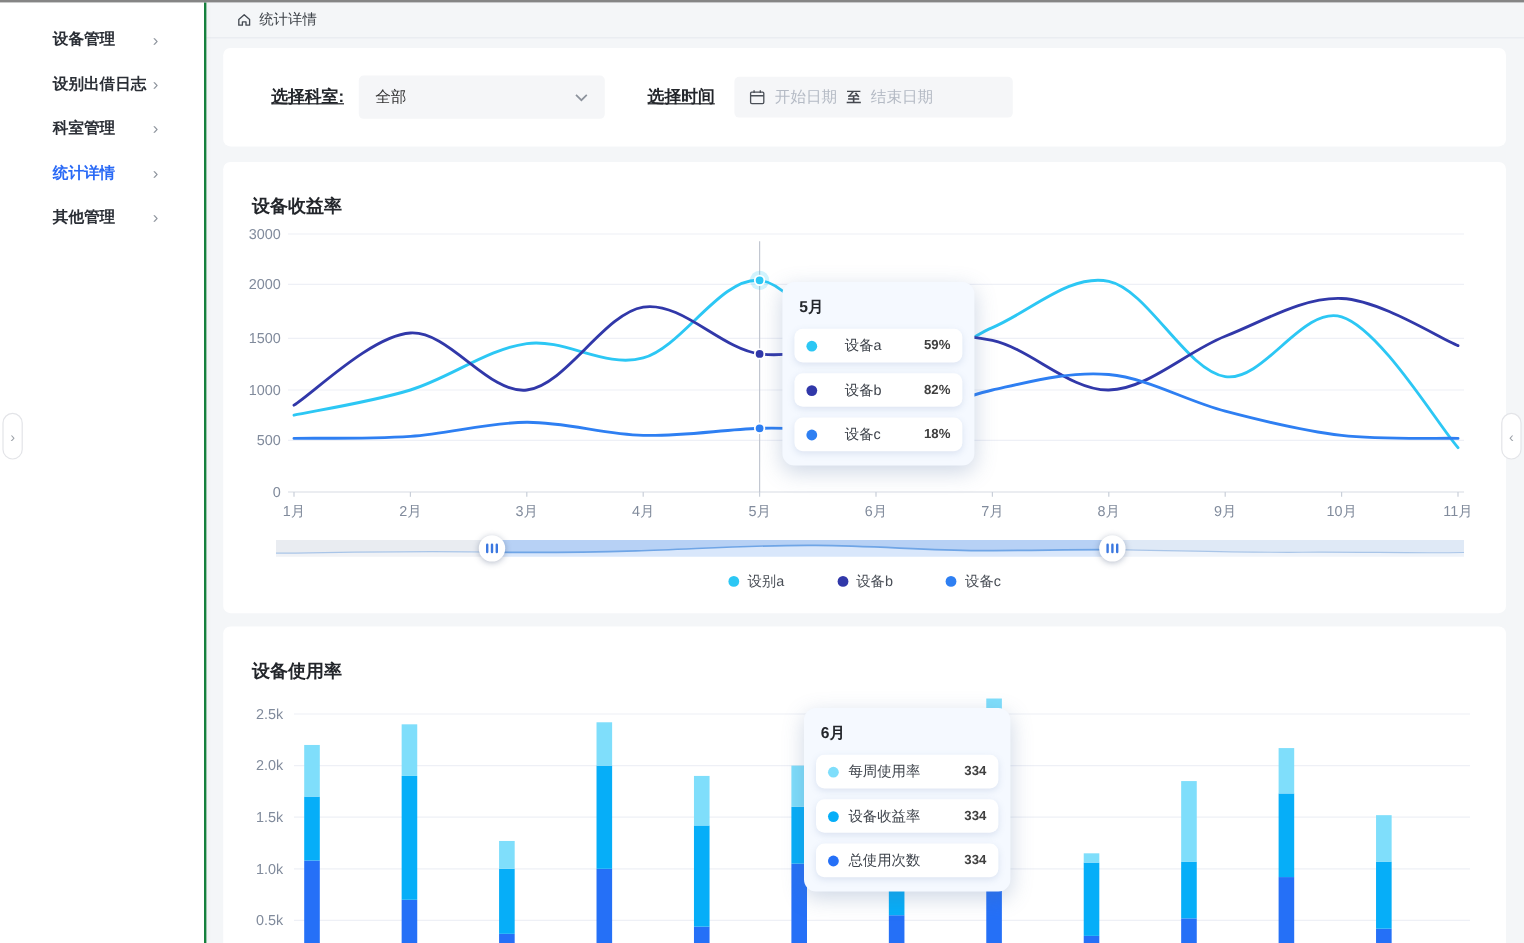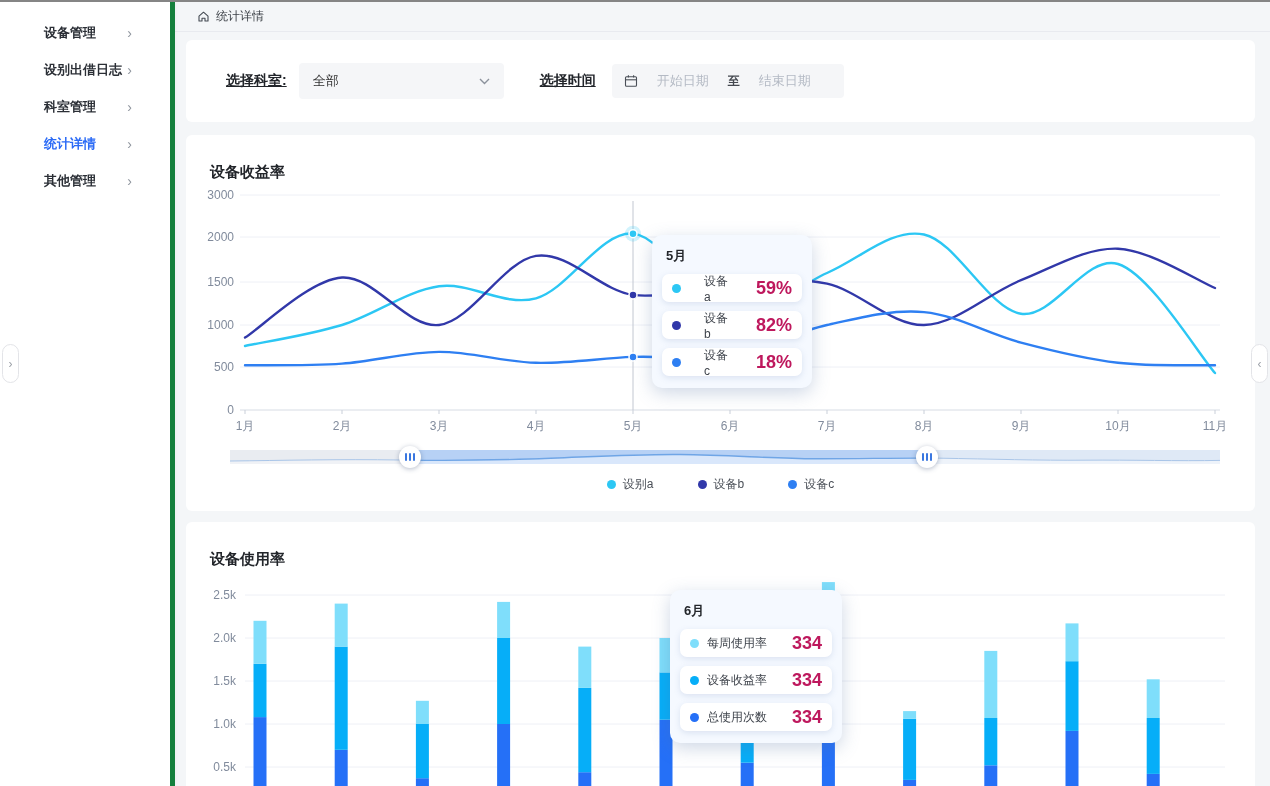--- a/index.html
+++ b/index.html
@@ -6,21 +6,21 @@
   body{
     width:1270px;height:786px;overflow:hidden;position:relative;
     background:#f4f6f8;
     font-family:"Liberation Sans","DejaVu Sans",sans-serif;
     -webkit-font-smoothing:antialiased;
   }
   .topline{position:absolute;top:0;left:0;width:1270px;height:2px;background:#858585;z-index:60;}
 
   
   .sidebar{position:absolute;top:2px;left:0;width:170px;height:784px;background:#fff;
-    border-right:5px solid #15803d;box-shadow:1px 0 4px rgba(0,0,0,.03);z-index:5;}
+    border-right:2px solid #15803d;box-shadow:1px 0 4px rgba(0,0,0,.03);z-index:5;}
   .menu{padding-top:12px;}
   .menu-item{height:37px;display:flex;align-items:center;justify-content:space-between;
     padding:0 38px 0 44px;font-size:13px;font-weight:bold;color:#2b2f36;cursor:pointer;}
   .menu-item .arrow{color:#8f959e;font-size:14px;font-weight:normal;line-height:1;}
   .menu-item.active{color:#2a6af6;}
   .menu-item.active .arrow{color:#8f959e;}
 
   .edge-pill{position:absolute;width:15px;height:37px;background:#fff;border:1px solid #e3e4e8;
     border-radius:9px;display:flex;align-items:center;justify-content:center;color:#9ca1a8;
     font-size:12px;z-index:40;cursor:pointer;}
@@ -34,40 +34,40 @@
   .breadcrumb svg{display:block;}
 
   
   .filter-card{position:absolute;left:186px;top:40px;width:1069px;height:82px;background:#fff;
     border-radius:6px;display:flex;align-items:center;box-sizing:border-box;padding-left:40px;}
   .flabel{font-size:14px;font-weight:bold;color:#22252a;text-decoration:underline;}
   .select-box{width:205px;height:36px;background:#f5f6f8;border-radius:4px;margin-left:12px;
     display:flex;align-items:center;box-sizing:border-box;padding:0 14px;font-size:13px;color:#333;cursor:pointer;gap:32px;}
   .select-box svg{margin-left:auto;display:block;}
   .date-box{width:232px;height:34px;background:#f5f6f8;border-radius:4px;margin-left:16px;
-    display:flex;align-items:center;gap:19px;box-sizing:border-box;padding:0 12px;font-size:13px;cursor:pointer;}
+    display:flex;align-items:center;gap:8px;box-sizing:border-box;padding:0 12px;font-size:13px;cursor:pointer;}
   .date-box .ph{color:#b4bac4;}
   .date-box .sep{color:#44484f;font-weight:bold;font-size:12px;}
   .ml36{margin-left:36px;}
 
   
   .card{position:absolute;left:186px;background:#fff;border-radius:6px;}
   .card1{top:135px;width:1069px;height:376px;}
   .card2{top:522px;width:1069px;height:300px;}
   .card-title{position:absolute;left:24px;top:16px;font-size:15px;font-weight:bold;color:#23262b;}
   .chart-svg{position:absolute;left:14px;top:50px;}
 
   
   .tooltip{position:absolute;background:#f5f9ff;border-radius:10px;
     box-shadow:0 5px 18px rgba(80,110,160,.28);padding:10px 10px 12px 10px;z-index:10;}
   .tt-title{font-size:13px;font-weight:bold;color:#23262b;margin:2px 0 2px 4px;}
   .tt-row{height:28px;background:#fff;border-radius:7px;box-shadow:0 2px 6px rgba(100,130,180,.18);
     display:flex;align-items:center;gap:8px;box-sizing:border-box;padding:0 10px;margin-top:9px;
     font-size:12px;color:#3f444c;}
-  .tt-row .val{margin-left:auto;font-weight:bold;color:#be185d;font-size:18px;}
+  .tt-row .val{margin-left:auto;font-weight:bold;color:#404040;font-size:11px;}
   .dot{width:9px;height:9px;border-radius:50%;flex:none;}
   .tooltip1{left:466px;top:100px;}
   .tooltip1 .tt-row{width:140px;gap:23px;}
   .tooltip2{left:484px;top:68px;}
   .tooltip2 .tt-row{width:152px;}
 
   
   .brush{position:absolute;left:44px;top:313px;width:990px;height:20px;border-radius:3px;}
   .brush svg{display:block;}
   .bhandle{position:absolute;top:-2px;width:22px;height:22px;border-radius:50%;background:#fff;

